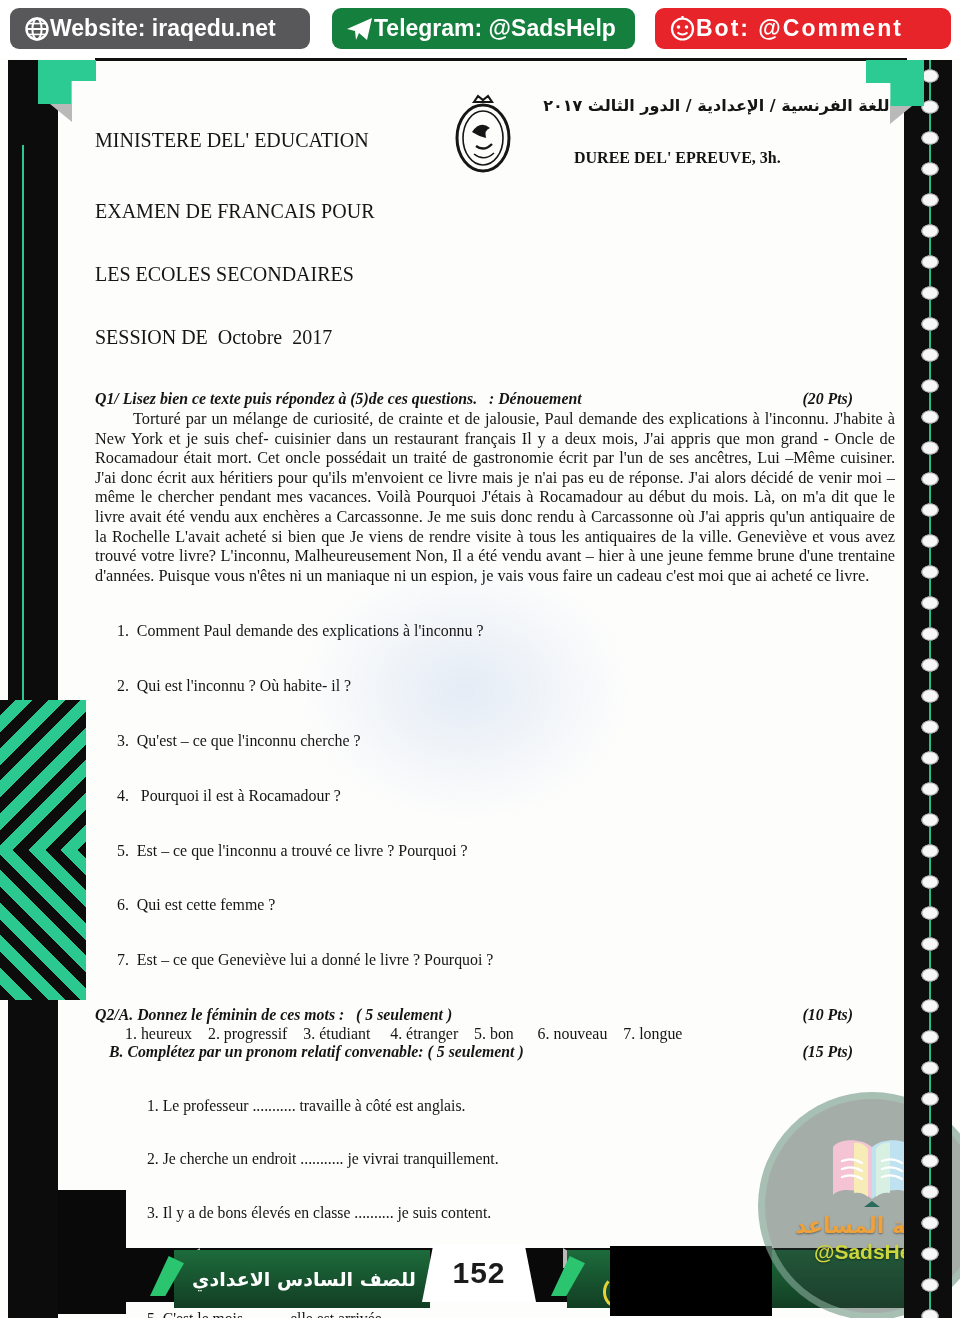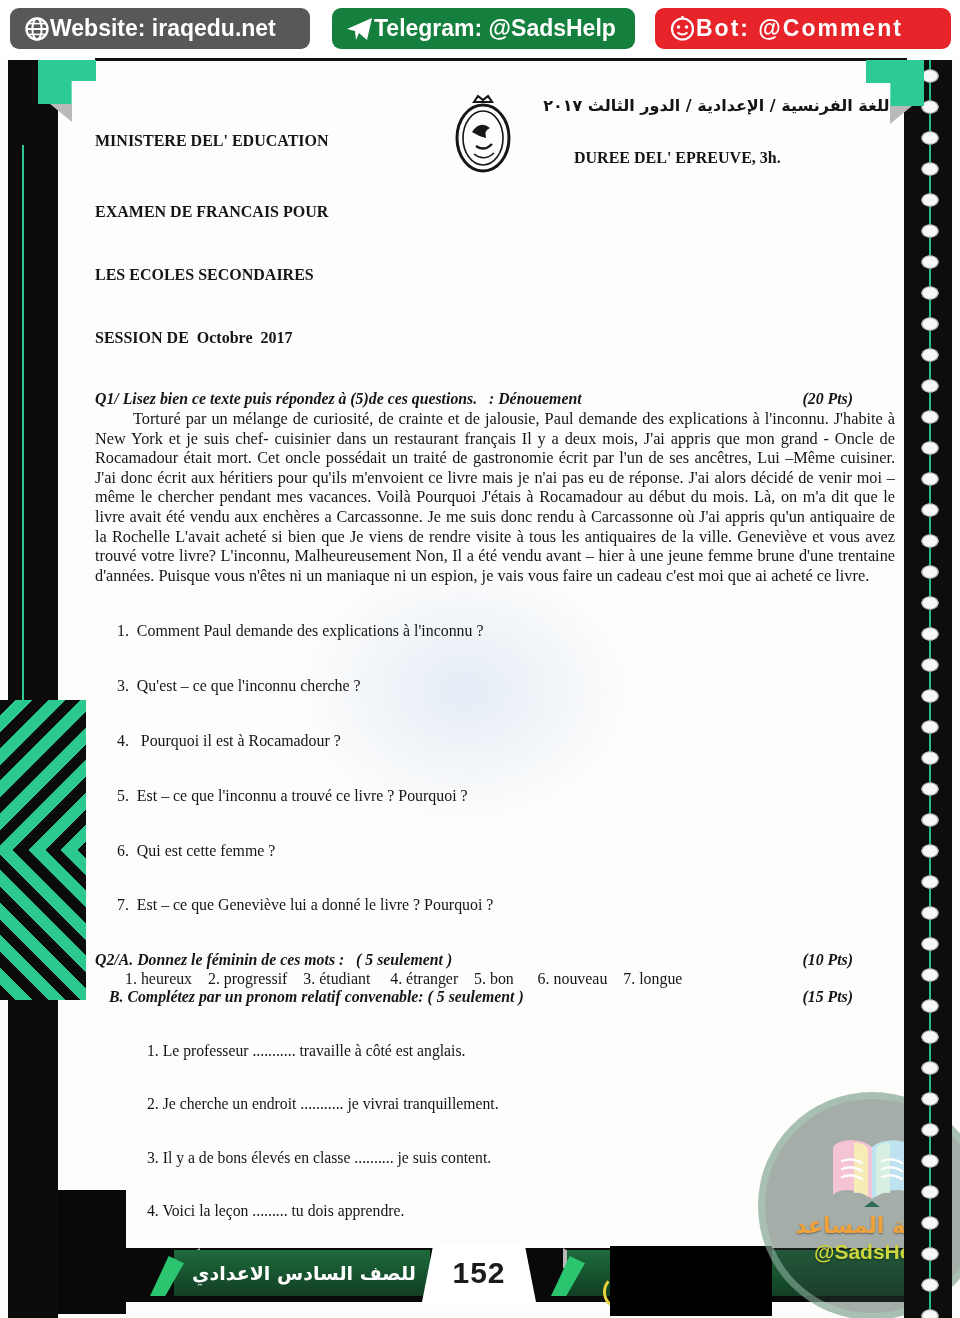--- a/index.html
+++ b/index.html
@@ -41,42 +41,42 @@
   .corner-tr .gray{left:28px;top:46px;width:22px;height:18px;clip-path:polygon(0 0,100% 0,0 100%);}
   .top-rule{position:absolute;left:95px;top:57px;width:812px;height:4px;background:#101010;z-index:3;}
 
   
   .scan-blot{position:absolute;left:300px;top:560px;width:330px;height:260px;z-index:0;
     background:radial-gradient(closest-side,rgba(120,160,220,.18),rgba(120,160,220,0));filter:blur(2px);}
 
   
   .paper{position:absolute;left:95px;top:88px;width:800px;z-index:1;}
   .hdr{display:flex;align-items:flex-start;}
-  .hdr-left{width:345px;font-weight:bold;font-size:16px;line-height:21px;white-space:pre-wrap;}
+  .hdr-left{width:345px;font-weight:normal;font-size:20px;line-height:21px;white-space:pre-wrap;}
   .hdr-left .l1{margin-bottom:8px;}
   .hdr-seal{width:86px;text-align:center;margin-top:4px;}
   .hdr-right{flex:1;display:flex;flex-direction:column;align-items:flex-end;}
   .arabic-title{direction:rtl;font-weight:bold;font-size:16px;margin-top:8px;font-family:"DejaVu Sans", sans-serif;}
   .duree{font-weight:bold;font-size:16px;margin-top:34px;align-self:flex-start;margin-left:48px;white-space:nowrap;}
 
   .sec-title{display:flex;justify-content:space-between;align-items:baseline;
              font-weight:bold;font-style:italic;font-size:15.8px;white-space:pre-wrap;}
   .sec-title .pts{font-weight:bold;font-style:italic;padding-right:42px;white-space:nowrap;}
   .indent1{padding-left:14px;}
   .passage{font-size:16.3px;line-height:19.6px;text-align:justify;text-indent:38px;margin:1px 0 0 0;}
   .qlist{font-size:15.9px;line-height:18.3px;padding-left:22px;white-space:pre-wrap;}
   .words-line{font-size:15.9px;line-height:19px;padding-left:30px;white-space:pre-wrap;}
   .items{font-size:15.7px;line-height:17.8px;white-space:pre-wrap;}
   .items-b{padding-left:52px;} .mt4{}
 
   
   .footer-band{position:absolute;left:8px;top:1248px;width:944px;height:54px;background:#090909;z-index:2;}
   .blk-bl{position:absolute;left:8px;top:1190px;width:118px;height:124px;background:#090909;z-index:2;}
   .black-cover{position:absolute;left:610px;top:1246px;width:162px;height:70px;background:#000;z-index:3;}
-  .ribbon{position:absolute;top:2px;height:46px;}
+  .ribbon{position:absolute;top:2px;height:58px;}
   .ribbon .body{position:absolute;left:24px;right:0;top:0;bottom:0;
      background:linear-gradient(180deg,#1d6b3c,#123e23);}
   .ribbon .tail{position:absolute;left:0;top:6px;width:34px;height:40px;background:#2bc46f;
      clip-path:polygon(0 100%,55% 0,100% 18%,45% 100%);}
   .ribbon .gcorner{position:absolute;width:34px;height:20px;background:#b9b9b9;}
   .ribbon-left{left:142px;width:280px;}
   .ribbon-left .gcorner{left:16px;top:-2px;clip-path:polygon(0 100%,100% 0,100% 100%);}
   .ribbon-left .label{position:absolute;left:34px;right:6px;top:0;bottom:0;display:flex;align-items:center;
      justify-content:center;color:#fff;font-family:"DejaVu Sans", sans-serif;font-weight:bold;font-size:19px;direction:rtl;}
   .ribbon-right{left:535px;width:370px;}
@@ -176,20 +176,21 @@
       </div>
     </div>
 
     <div class="sec-title">
       <span>Q1/ Lisez bien ce texte puis répondez à (5)de ces questions.   : Dénouement</span>
       <span class="pts">(20 Pts)</span>
     </div>
     <p class="passage">Torturé par un mélange de curiosité, de crainte et de jalousie, Paul demande des explications à l'inconnu. J'habite à New York et je suis chef- cuisinier dans un restaurant français Il y a deux mois, J'ai appris que mon grand - Oncle de Rocamadour était mort. Cet oncle possédait un traité de gastronomie écrit par l'un de ses ancêtres, Lui –Même cuisiner. J'ai donc écrit aux héritiers pour qu'ils m'envoient ce livre mais je n'ai pas eu de réponse. J'ai alors décidé de venir moi – même le chercher pendant mes vacances. Voilà Pourquoi J'étais à Rocamadour au début du mois. Là, on m'a dit que le livre avait été vendu aux enchères a Carcassonne. Je me suis donc rendu à Carcassonne où J'ai appris qu'un antiquaire de la Rochelle L'avait acheté si bien que Je viens de rendre visite à tous les antiquaires de la ville. Geneviève et vous avez trouvé votre livre? L'inconnu, Malheureusement Non, Il a été vendu avant – hier à une jeune femme brune d'une trentaine d'années. Puisque vous n'êtes ni un maniaque ni un espion, je vais vous faire un cadeau c'est moi que ai acheté ce livre.</p>
     <div class="qlist">
       <div>1.  Comment Paul demande des explications à l'inconnu ?</div>
+      <div>2.  Qui est l'inconnu ? Où habite- il ?</div>
       <div>3.  Qu'est – ce que l'inconnu cherche ?</div>
       <div>4.   Pourquoi il est à Rocamadour ?</div>
       <div>5.  Est – ce que l'inconnu a trouvé ce livre ? Pourquoi ?</div>
       <div>6.  Qui est cette femme ?</div>
       <div>7.  Est – ce que Geneviève lui a donné le livre ? Pourquoi ?</div>
     </div>
 
     <div class="sec-title mt4">
       <span>Q2/A. Donnez le féminin de ces mots :   ( 5 seulement )</span>
       <span class="pts">(10 Pts)</span>

